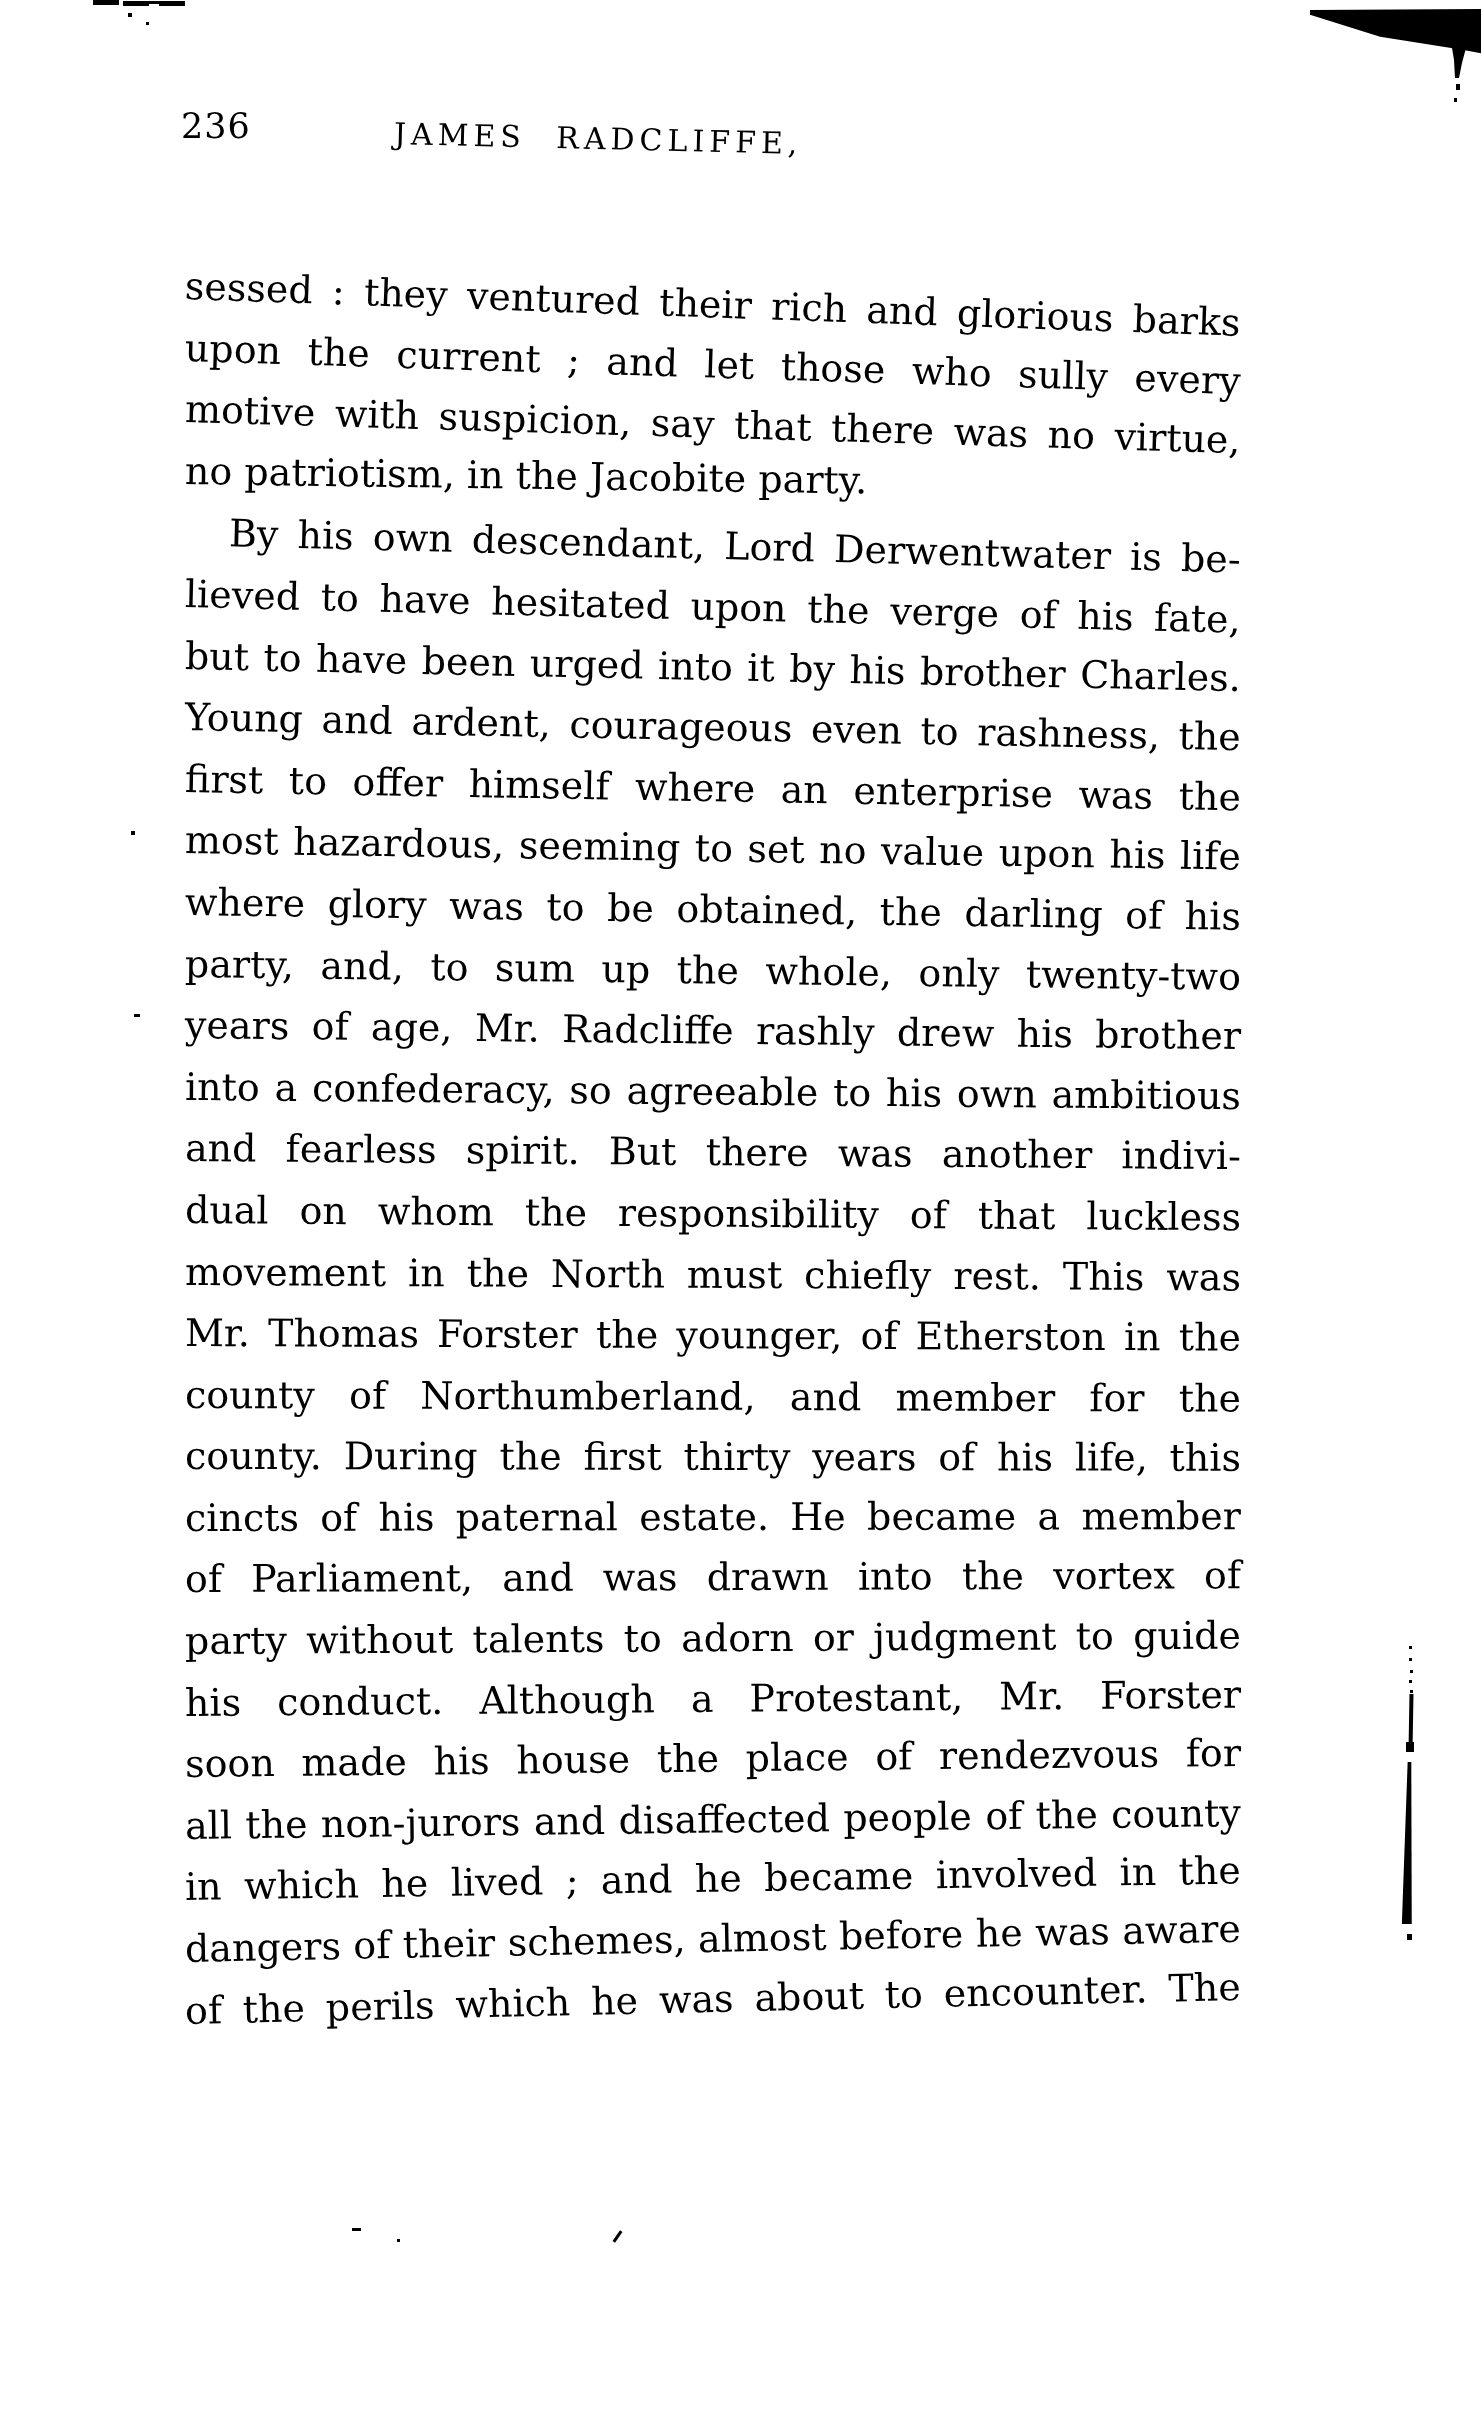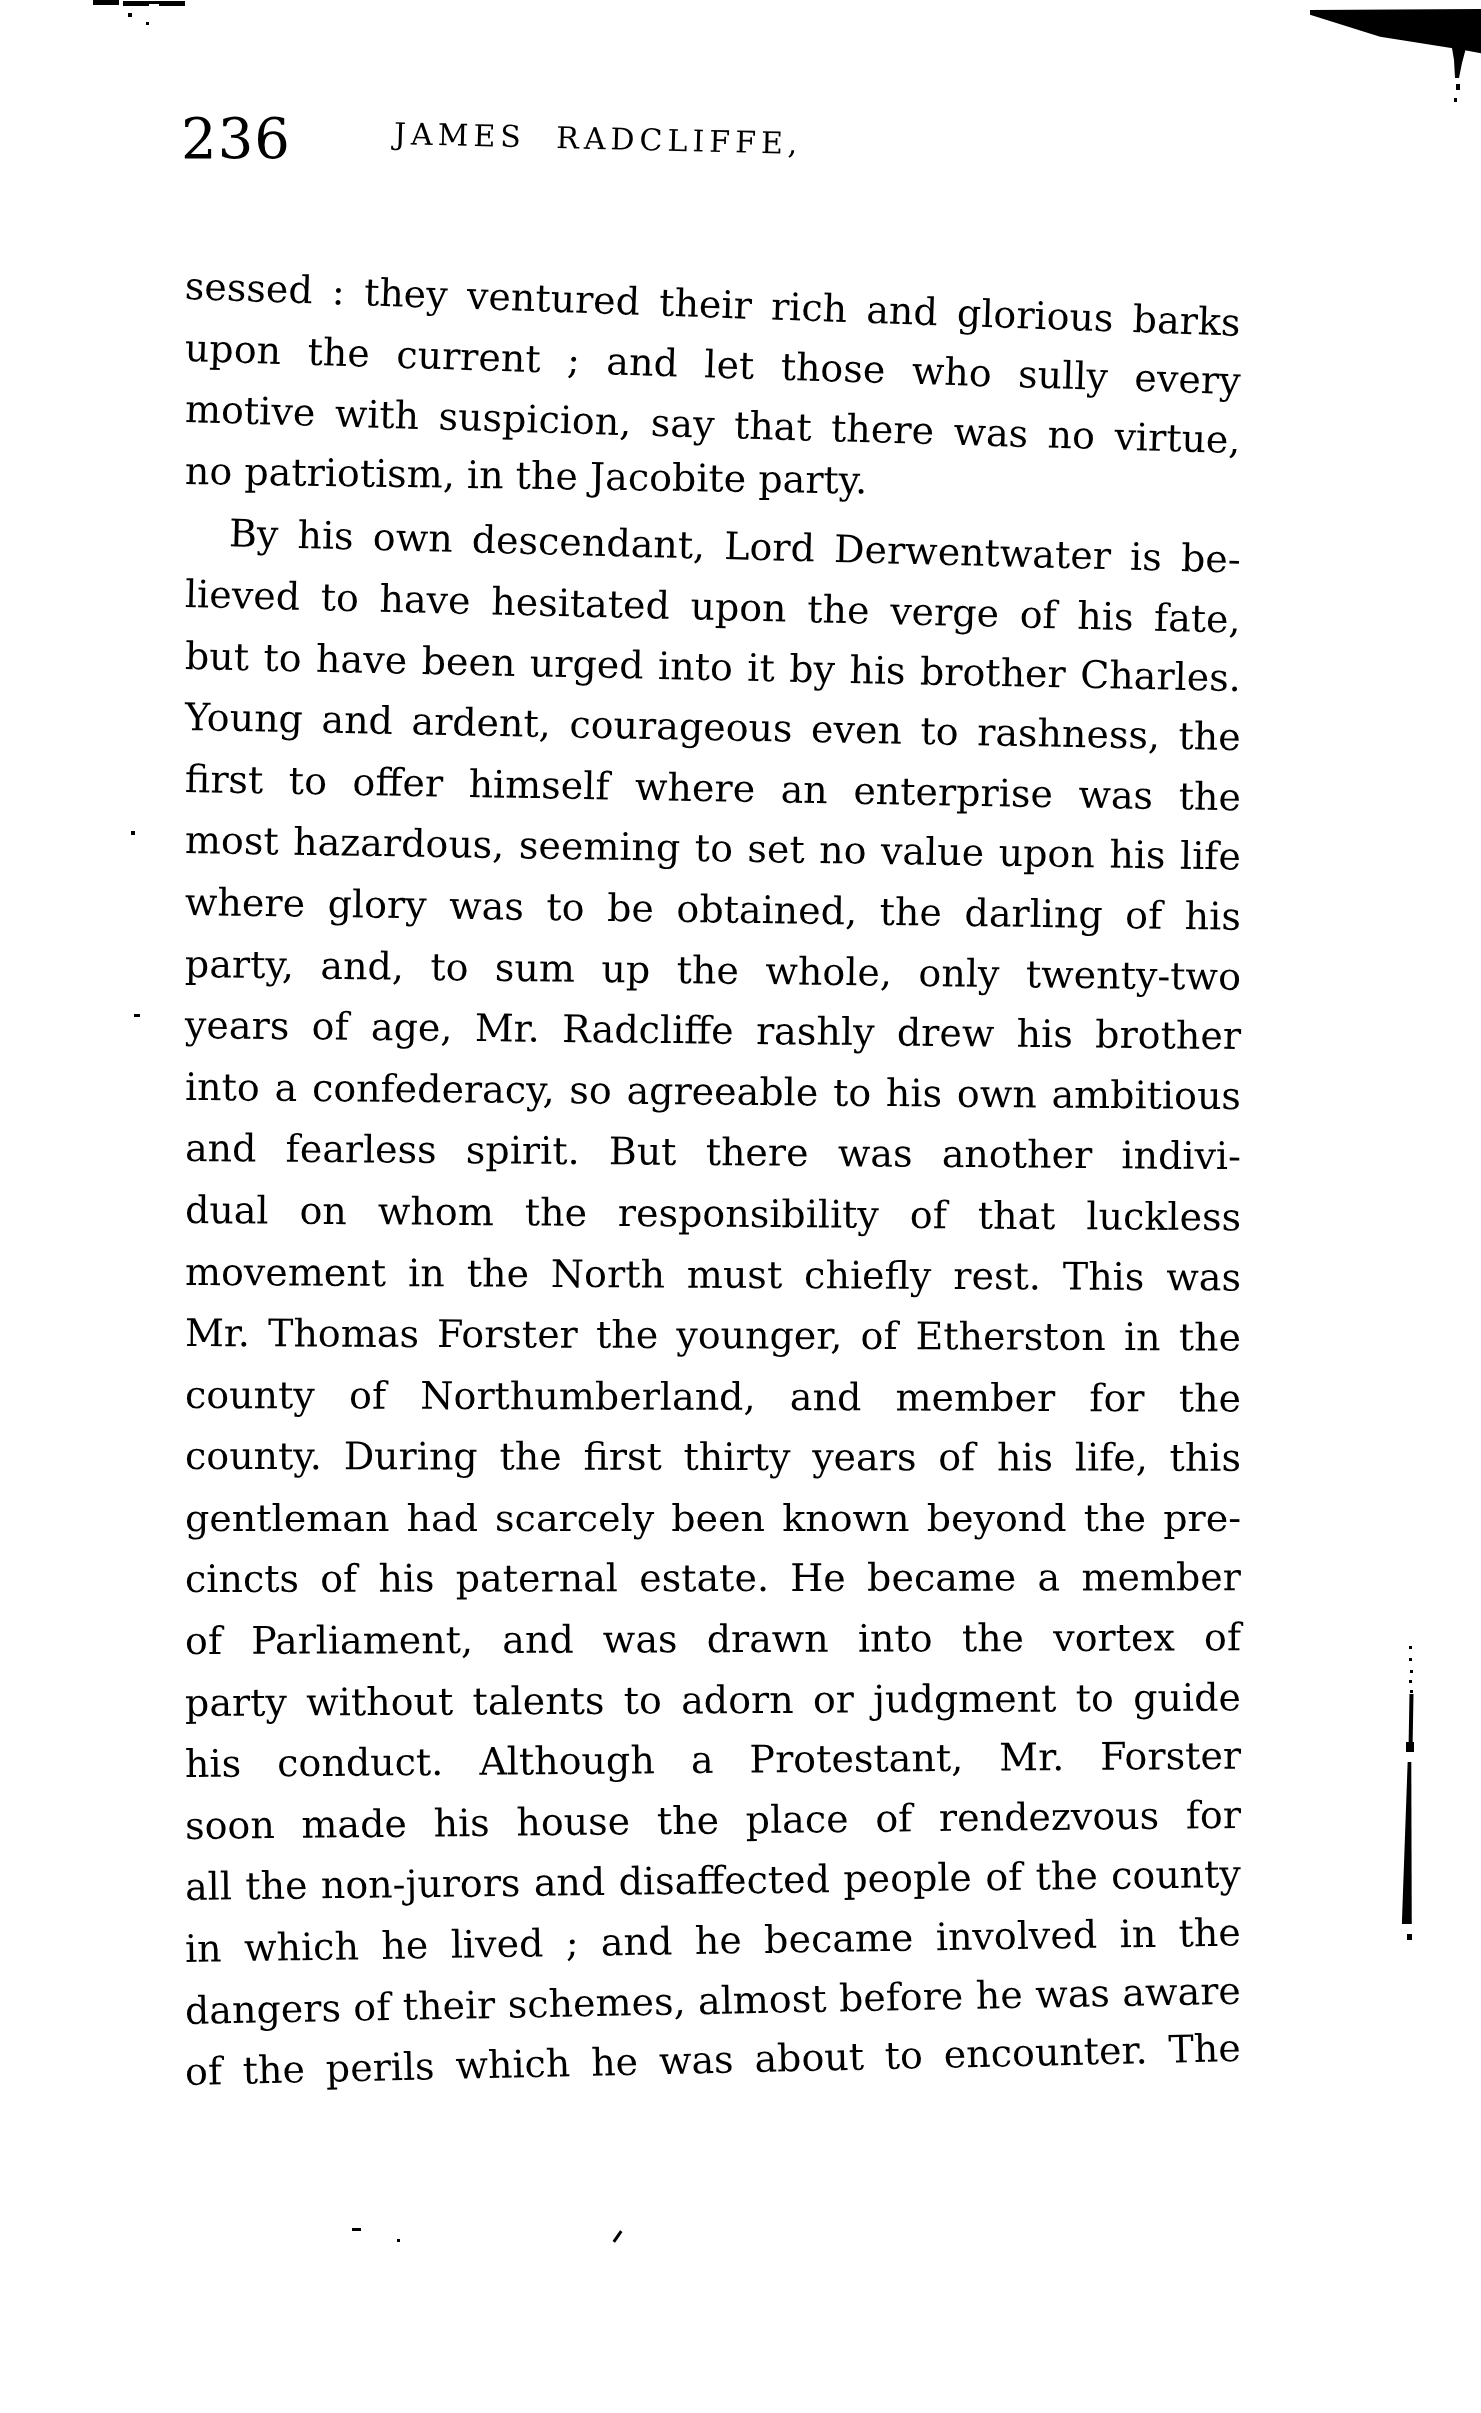--- a/index.html
+++ b/index.html
@@ -7,21 +7,21 @@
     position:relative;
     width:1481px;height:2413px;
     background:#ffffff;
     overflow:hidden;
     font-family:"DejaVu Serif", serif;
     color:#000;
   }
   
   .folio{
     position:absolute;left:181px;top:106px;
-    font-size:56px;letter-spacing:1px;
+    font-size:35px;letter-spacing:1px;
   }
   .head-title{
     position:absolute;left:394px;top:116px;
     font-size:30px;letter-spacing:5px;word-spacing:16px;
     transform:rotate(1.4deg);transform-origin:0 50%;
     white-space:nowrap;
   }
   
   .text-block{
     position:absolute;left:185px;top:256px;width:1056px;
@@ -100,21 +100,20 @@
     <div class="line" style="--r:0.8deg">where glory was to be obtained, the darling of his</div>
     <div class="line" style="--r:0.7deg">party, and, to sum up the whole, only twenty-two</div>
     <div class="line" style="--r:0.6deg">years of age, Mr. Radcliffe rashly drew his brother</div>
     <div class="line" style="--r:0.5deg">into a confederacy, so agreeable to his own ambitious</div>
     <div class="line" style="--r:0.45deg">and fearless spirit.  But there was another indivi-</div>
     <div class="line" style="--r:0.4deg">dual on whom the responsibility of that luckless</div>
     <div class="line" style="--r:0.3deg">movement in the North must chiefly rest.  This was</div>
     <div class="line" style="--r:0.25deg">Mr. Thomas Forster the younger, of Etherston in the</div>
     <div class="line" style="--r:0.2deg">county of Northumberland, and member for the</div>
     <div class="line" style="--r:0.1deg">county.  During the first thirty years of his life, this</div>
-    <div class="line" style="--r:0deg">gentleman had scarcely been known beyond the pre-</div>
     <div class="line" style="--r:-0.1deg">cincts of his paternal estate.  He became a member</div>
     <div class="line" style="--r:-0.2deg">of Parliament, and was drawn into the vortex of</div>
     <div class="line" style="--r:-0.3deg">party without talents to adorn or judgment to guide</div>
     <div class="line" style="--r:-0.45deg">his conduct.  Although a Protestant, Mr. Forster</div>
     <div class="line" style="--r:-0.6deg">soon made his house the place of rendezvous for</div>
     <div class="line" style="--r:-0.7deg">all the non-jurors and disaffected people of the county</div>
     <div class="line" style="--r:-0.9deg">in which he lived ; and he became involved in the</div>
     <div class="line" style="--r:-1.1deg">dangers of their schemes, almost before he was aware</div>
     <div class="line" style="--r:-1.3deg">of the perils which he was about to encounter.  The</div>
   </main>

